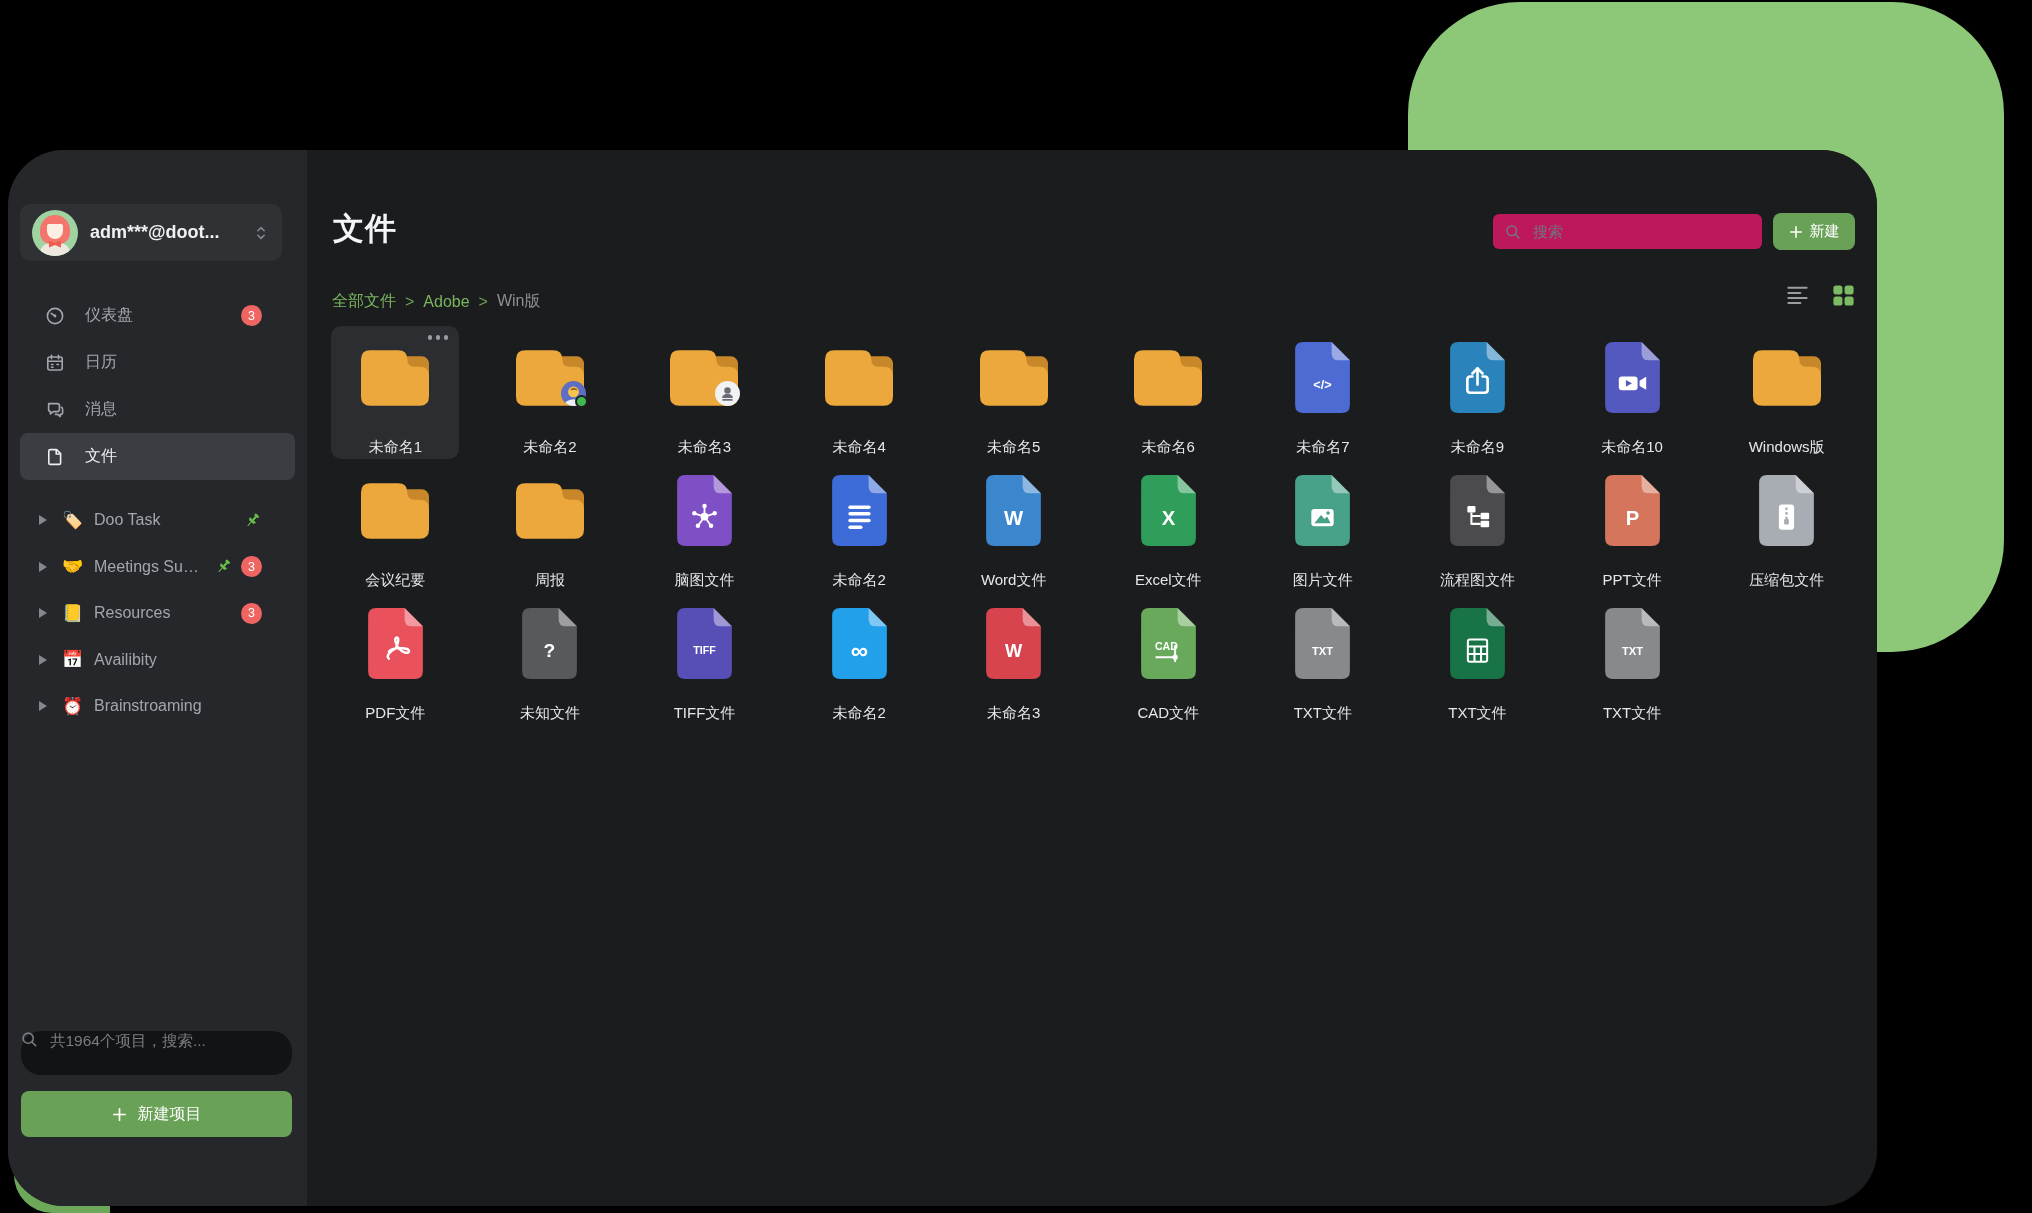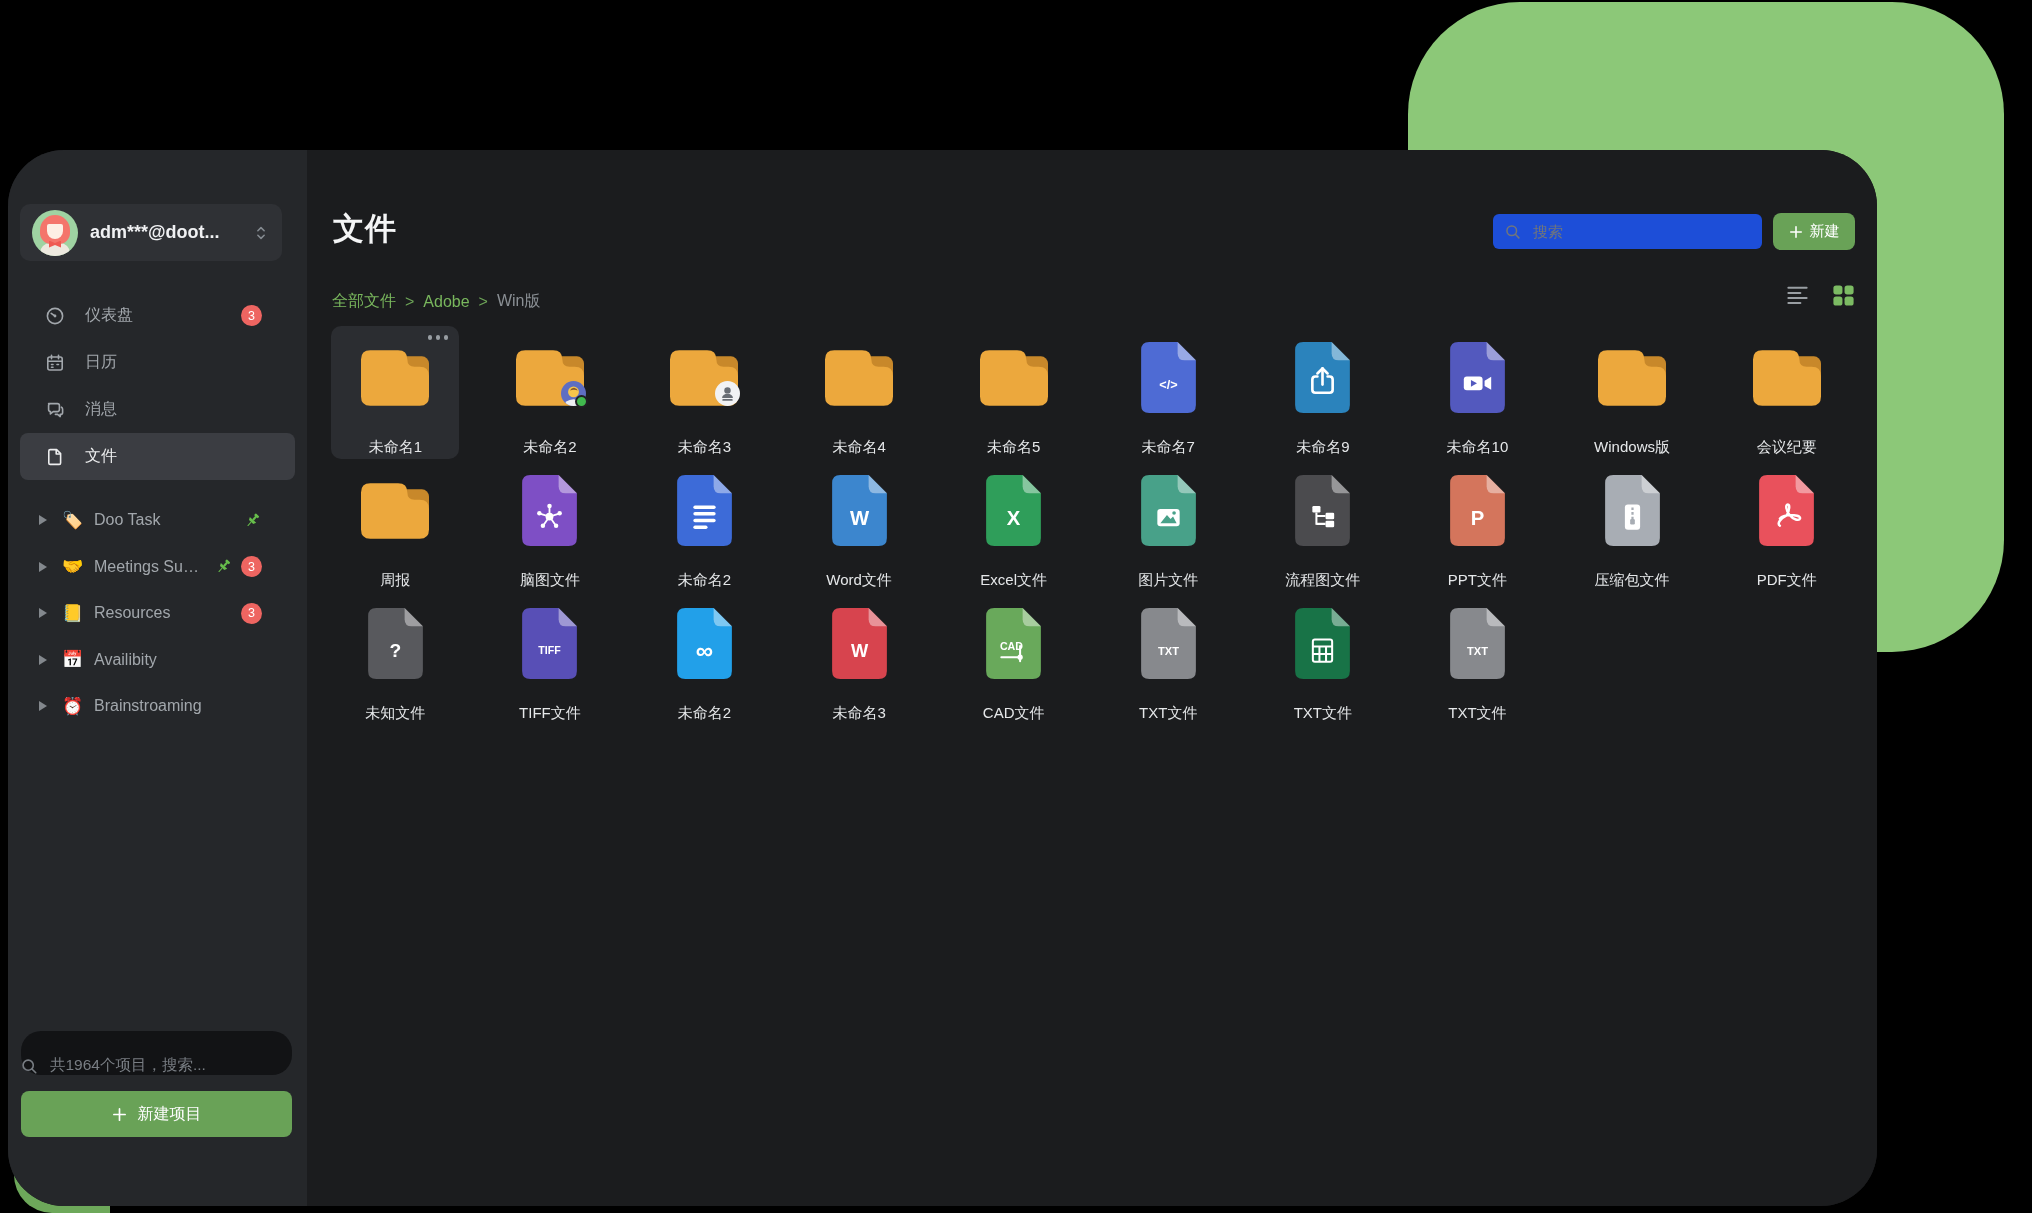--- a/index.html
+++ b/index.html
@@ -34,36 +34,36 @@
   .badge{margin-left:auto;background:#EE6561;color:#fff;min-width:21px;height:21px;border-radius:11px;
          font-size:12.5px;display:flex;align-items:center;justify-content:center;flex:0 0 auto;}
   .projects{position:absolute;left:12px;top:347px;width:275px;}
   .project-row{height:46.5px;display:flex;align-items:center;padding:0 33px 0 18px;color:#A2A7AC;font-size:16px;cursor:pointer;}
   .caret{margin-right:13px;display:flex;flex:0 0 auto;}
   .p-emoji{width:24px;margin-right:9px;font-size:17px;flex:0 0 24px;text-align:center;}
   .p-label{flex:1;white-space:nowrap;overflow:hidden;text-overflow:ellipsis;}
   .pin{margin-left:8px;display:flex;flex:0 0 auto;}
   .project-row .badge{margin-left:8px;}
   .side-search{position:absolute;left:13px;top:881px;width:271px;height:44px;background:#121315;border-radius:20px;
-               display:flex;align-items:flex-end;padding:0 0;box-sizing:border-box;}
+               display:flex;align-items:flex-start;padding:0 0;box-sizing:border-box;}
   .side-search input,.top-search input{background:transparent;border:none;outline:none;color:#C9CDD1;
                font-size:15.5px;margin-left:10px;width:100%;font-family:inherit;}
   .side-search input::placeholder{color:#797E84;}
   .new-project-btn{position:absolute;left:13px;top:941px;width:271px;height:46px;background:#69A257;border:none;
                border-radius:8px;color:#FBFCFB;font-size:16px;display:flex;align-items:center;justify-content:center;
                gap:11px;cursor:pointer;font-family:inherit;}
 
   
   .main{flex:1;position:relative;background:#1B1C1E;}
   .page-title{position:absolute;left:26px;top:58px;font-size:31px;font-weight:bold;color:#F4F5F6;letter-spacing:1px;}
   .breadcrumb{position:absolute;left:25px;top:141px;font-size:16px;display:flex;gap:9px;align-items:center;}
   .crumb{color:#79B75D;cursor:pointer;}
   .crumb.current{color:#8A8F94;cursor:default;}
   .crumb-sep{color:#6EA558;}
-  .top-search{position:absolute;left:1186px;top:64px;width:269px;height:35px;background:#1d4ed8;border-radius:6px;
+  .top-search{position:absolute;left:1186px;top:64px;width:269px;height:35px;background:#be185d;border-radius:6px;
               display:flex;align-items:center;padding:0 12px;box-sizing:border-box;justify-content:flex-end;}
   .top-search input{font-size:15px;}
   .top-search input::placeholder{color:#71767B;}
   .new-btn{position:absolute;left:1466px;top:63px;width:82px;height:37px;background:#69A257;border:none;border-radius:8px;
            color:#fff;font-size:15px;display:flex;align-items:center;justify-content:center;gap:7px;cursor:pointer;font-family:inherit;}
   .view-toggles{position:absolute;left:1478px;top:133px;display:flex;gap:21px;align-items:center;}
   .vt{cursor:pointer;display:flex;}
 
   .file-grid{position:absolute;left:11px;top:176px;width:1546px;display:grid;grid-template-columns:repeat(10,154.6px);}
   .cell{width:128px;height:133px;justify-self:center;display:flex;flex-direction:column;align-items:center;
@@ -350,20 +350,29 @@
           <div class="icon-box">
             <svg width="68" height="56" viewBox="0 0 66 54">
               <rect x="32" y="6" width="34" height="26" rx="7" fill="#C8882A"></rect>
               <path d="M9 0 H36 Q45 0 45 9 Q45 16 52 16 H57 Q66 16 66 25 V45 Q66 54 57 54 H9 Q0 54 0 45 V9 Q0 0 9 0 Z" fill="#ECA83D"></path>
             </svg>
           </div>
           <div class="f-label">未命名5</div>
         </div>
         <div class="cell">
           <div class="icon-box">
+            <svg width="68" height="56" viewBox="0 0 66 54">
+              <rect x="32" y="6" width="34" height="26" rx="7" fill="#C8882A"></rect>
+              <path d="M9 0 H36 Q45 0 45 9 Q45 16 52 16 H57 Q66 16 66 25 V45 Q66 54 57 54 H9 Q0 54 0 45 V9 Q0 0 9 0 Z" fill="#ECA83D"></path>
+            </svg>
+          </div>
+          <div class="f-label">未命名6</div>
+        </div>
+        <div class="cell">
+          <div class="icon-box">
             <svg width="55" height="71" viewBox="0 0 54 70">
               <path d="M8 0 H36 L54 18 V62 Q54 70 46 70 H8 Q0 70 0 62 V8 Q0 0 8 0 Z" fill="#4E6BD4"></path>
               <path d="M36 0 L54 18 H43 Q36 18 36 11 Z" fill="rgba(255,255,255,0.42)"></path>
               <text x="27" y="46.4" text-anchor="middle" font-family="Liberation Sans,sans-serif" font-weight="bold" font-size="12.5" fill="#fff">&lt;/&gt;</text>
             </svg>
           </div>
           <div class="f-label">未命名7</div>
         </div>
         <div class="cell">
           <div class="icon-box">

